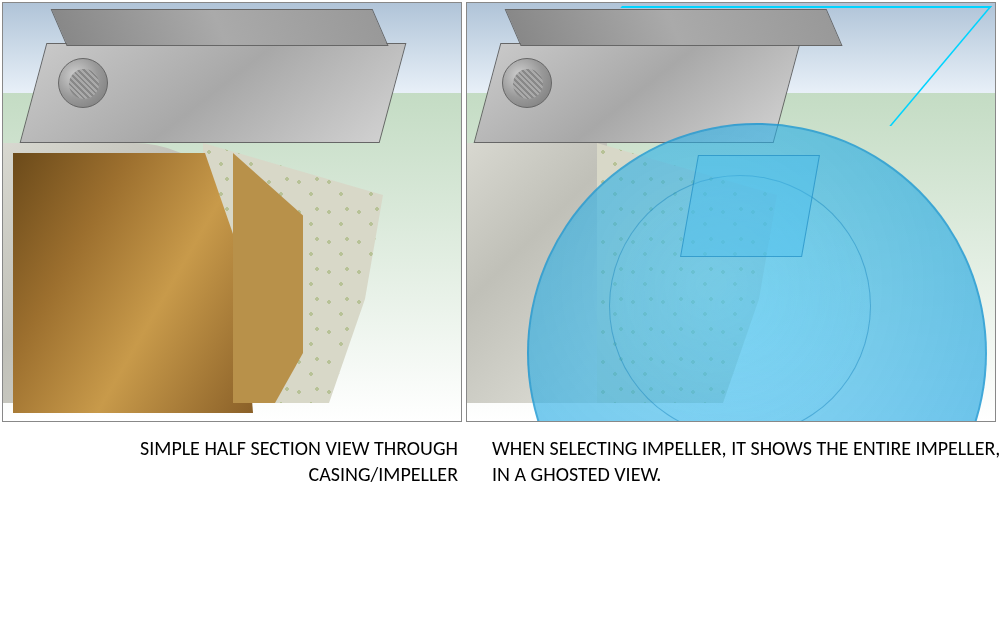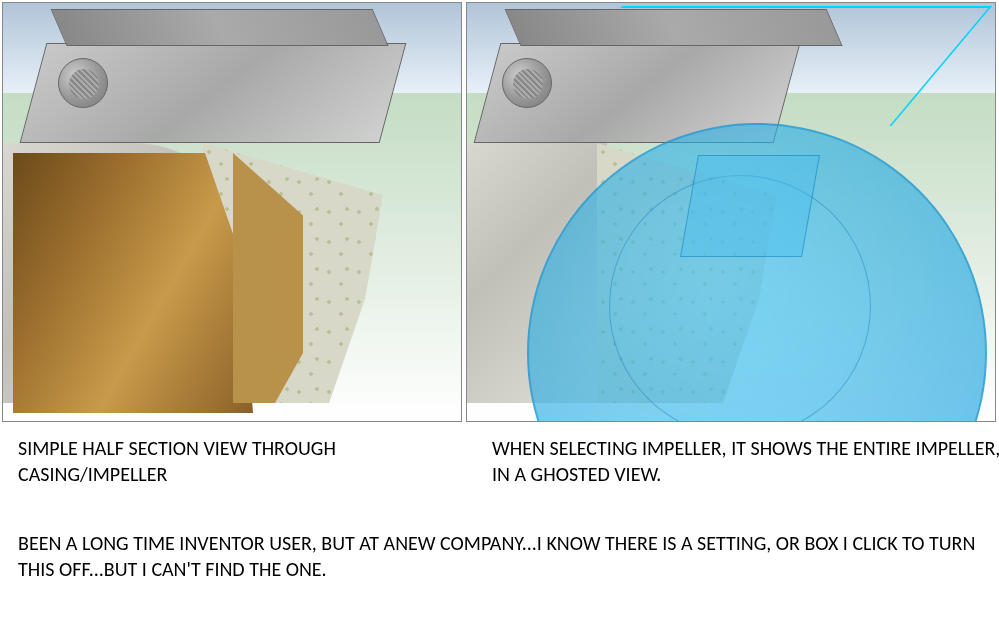--- a/index.html
+++ b/index.html
@@ -191,20 +191,21 @@
       position: absolute;
       font-size: 20px;
       font-family: Calibri, Arial, sans-serif;
       color: #000;
       line-height: 1.3;
     }
     .caption-left {
       top: 435px;
       left: 18px;
       width: 440px;
+      text-align: right;
     }
     .caption-right {
       top: 435px;
       left: 492px;
       width: 510px;
     }
     .body-text {
       position: absolute;
       top: 530px;
       left: 18px;
@@ -240,14 +241,13 @@
     <div class="metal-block" style="left:20px; width:300px;"></div>
     <div class="bolt" style="left:35px;"></div>
     <div class="ghost-impeller"></div>
   </div>
 </div>
 
 <div class="caption caption-left">SIMPLE HALF SECTION VIEW THROUGH CASING/IMPELLER</div>
 <div class="caption caption-right">WHEN SELECTING IMPELLER, IT SHOWS THE ENTIRE IMPELLER, IN A GHOSTED VIEW.</div>
 
 <div class="body-text">
-  <p>BEEN A LONG TIME INVENTOR USER, BUT AT ANEW COMPANY...I KNOW THERE IS A SETTING, OR BOX I CLICK TO TURN THIS OFF...BUT I CAN'T FIND THE ONE.</p>
 </div>
 
 </body></html>

